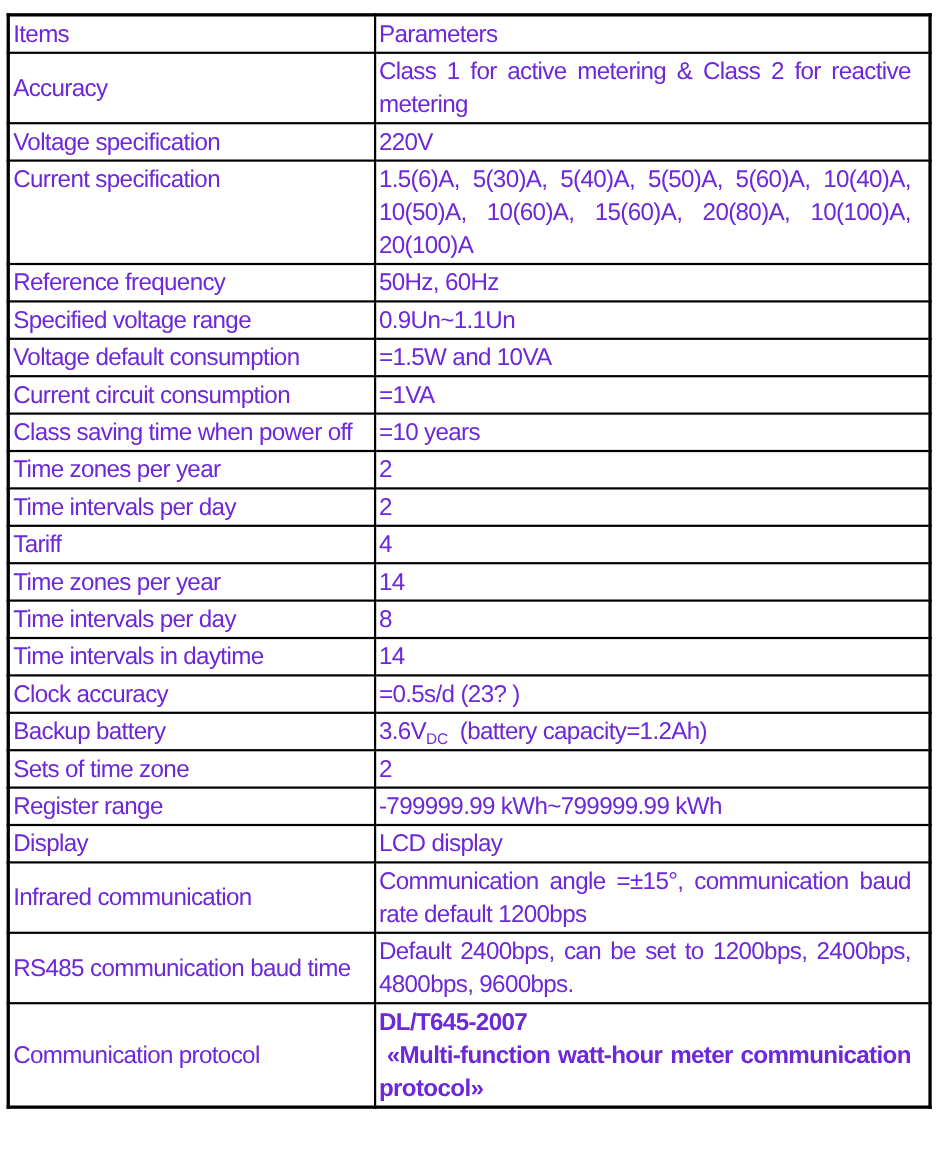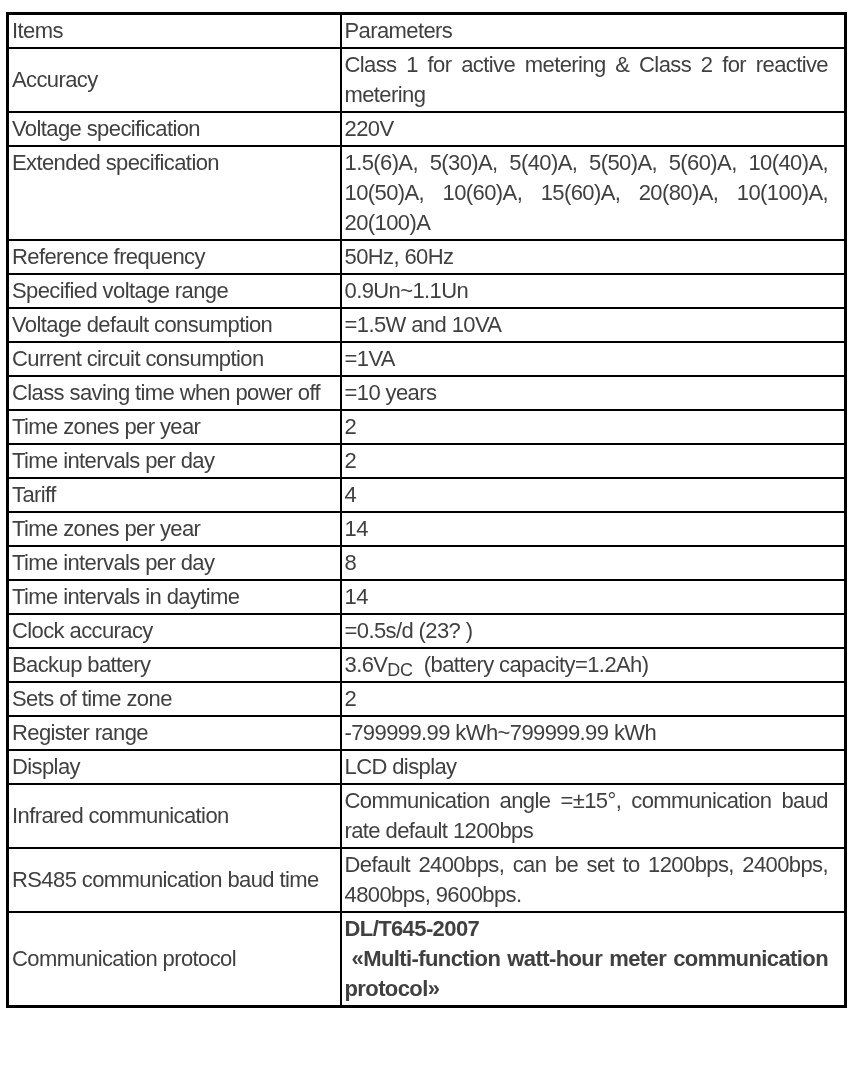--- a/index.html
+++ b/index.html
@@ -29,32 +29,32 @@
     table-layout: fixed;
     border: 3px solid #000000;
   }
   table.spec-table td {
     border: 2px solid #000000;
     padding: 1px 16px 1px 3px;
     font-size: 22px;
     letter-spacing: -0.6px;
     line-height: 30px;
     vertical-align: middle;
-    color: #404040;
+    color: #6d28d9;
     overflow: hidden;
   }
   col.item-col   { width: 333px; }
   col.param-col  { width: 505px; }
   td.item-cell   { text-align: left; }
   td.param-cell  { text-align: justify; }
   .param-line    { text-align: justify; font-weight: bold; }
   
   tbody tr:nth-child(4) td.item-cell { vertical-align: top; }
   sub.subscript {
-    font-size: 18px;
+    font-size: 14px;
     letter-spacing: -0.3px;
     line-height: 0;
     vertical-align: -4px;
   }
 </style>
 </head>
 <body>
 
 <div class="page">
   <table class="spec-table">
@@ -69,21 +69,21 @@
         </tr>
         <tr>
           <td class="item-cell">Accuracy</td>
           <td class="param-cell">Class 1 for active metering &amp; Class 2 for reactive metering</td>
         </tr>
         <tr>
           <td class="item-cell">Voltage specification</td>
           <td class="param-cell">220V</td>
         </tr>
         <tr>
-          <td class="item-cell">Extended specification</td>
+          <td class="item-cell">Current specification</td>
           <td class="param-cell">1.5(6)A, 5(30)A, 5(40)A, 5(50)A, 5(60)A, 10(40)A, 10(50)A, 10(60)A, 15(60)A, 20(80)A, 10(100)A, 20(100)A</td>
         </tr>
         <tr>
           <td class="item-cell">Reference frequency</td>
           <td class="param-cell">50Hz, 60Hz</td>
         </tr>
         <tr>
           <td class="item-cell">Specified voltage range</td>
           <td class="param-cell">0.9Un~1.1Un</td>
         </tr>

